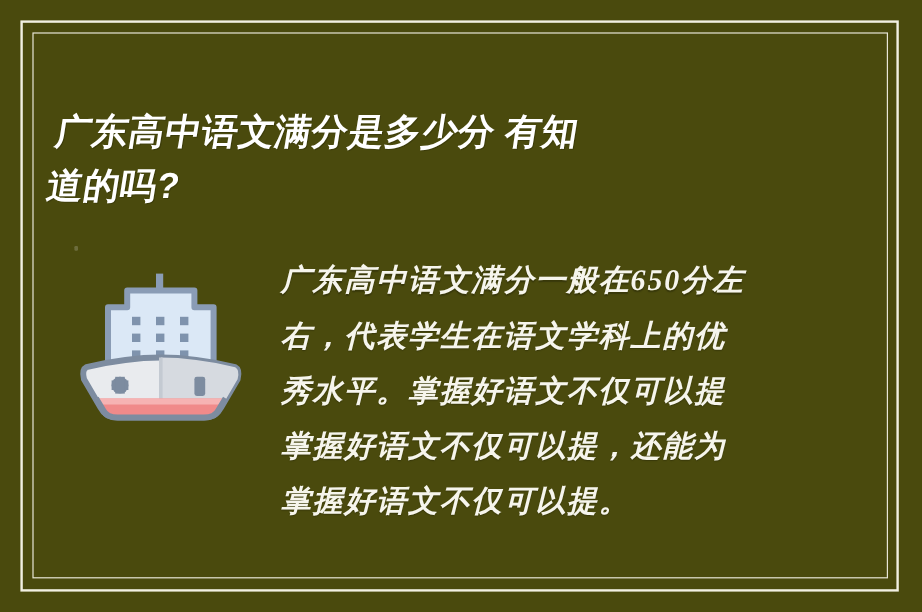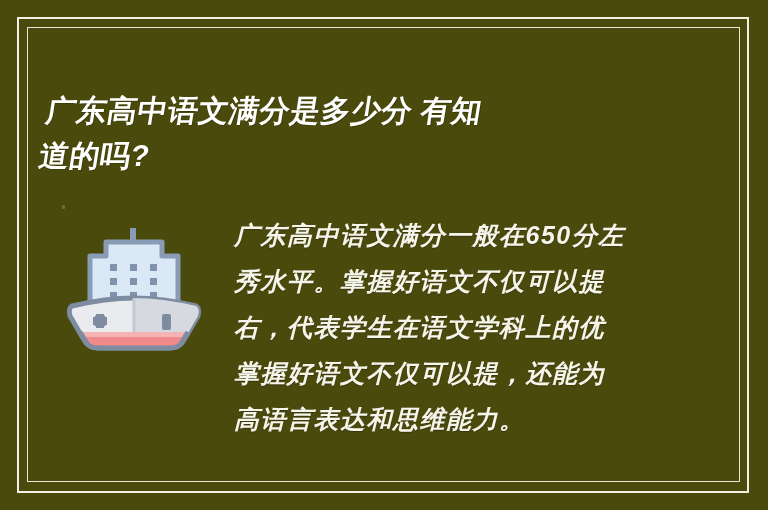--- a/index.html
+++ b/index.html
@@ -91,21 +91,21 @@
 
   
   #body-copy {
     position: absolute;
     left: 234px;
     top: 212px;
     width: 470px;
     color: #f6f5ec;
     font-size: 25px;
     line-height: 46px;
-    font-family: Liberation Sans, sans-serif;
+    font-family: Liberation Serif, serif;
     font-style: italic;
     font-weight: 600;
     letter-spacing: 1.5px;
     text-shadow: 0 1px 1px rgba(0,0,0,0.25);
   }
   #body-copy .bc-line {
     display: block;
     white-space: pre;
   }
 </style>
@@ -156,19 +156,19 @@
 
       <path d="M18 110 L24 120 Q27 126 36 126 H108 Q117 126 120 120 L126 110 Z" fill="#f08a8a"></path>
       <path d="M18 110 L21 115 H123 L126 110 Z" fill="#f6b3b3"></path>
 
       <path d="M18 110 L24 120 Q27 126 36 126 H108 Q117 126 120 120 L126 110" fill="none" stroke="#7d8ca0" stroke-width="5" stroke-linejoin="round"></path>
     </svg>
   </div>
 
   <div id="body-copy">
     <span class="bc-line">广东高中语文满分一般在650分左</span>
+    <span class="bc-line">右，代表学生在语文学科上的优</span>
     <span class="bc-line">秀水平。掌握好语文不仅可以提</span>
-    <span class="bc-line">右，代表学生在语文学科上的优</span>
     <span class="bc-line">掌握好语文不仅可以提，还能为</span>
-    <span class="bc-line">高语言表达和思维能力。</span>
+    <span class="bc-line">掌握好语文不仅可以提。</span>
   </div>
 
 </div>
 
 </body></html>

